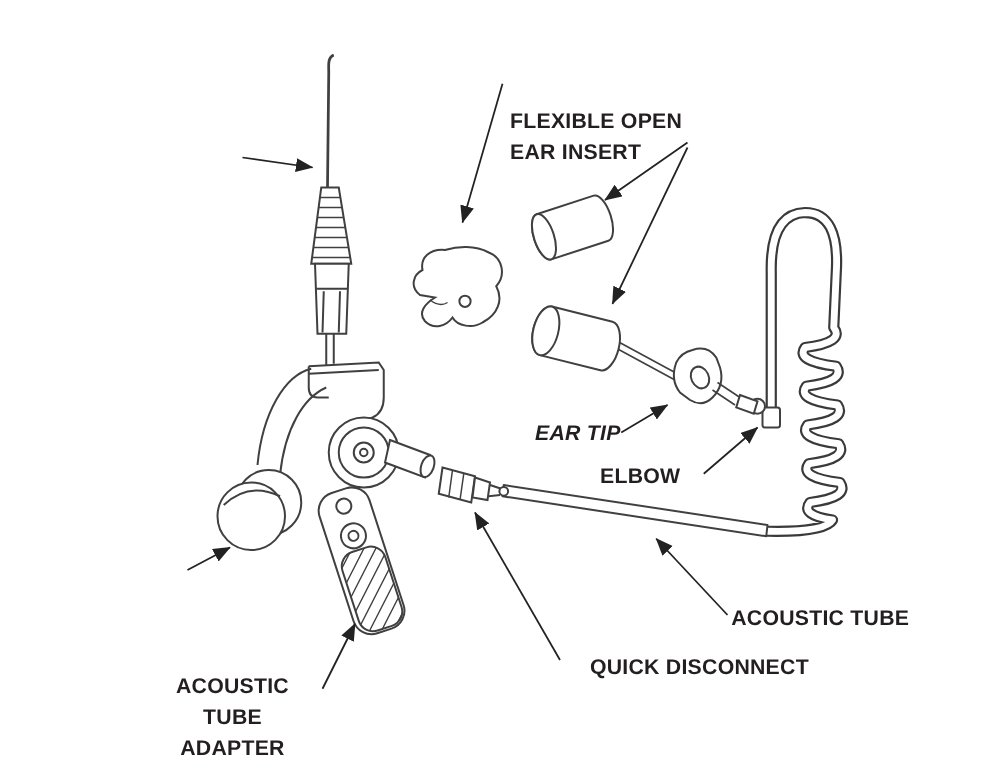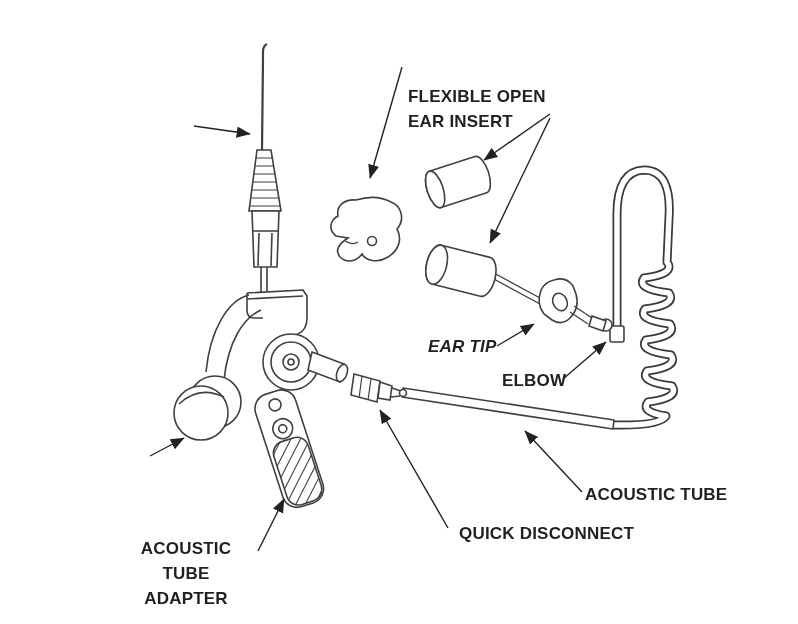--- a/index.html
+++ b/index.html
@@ -128,23 +128,23 @@
     </g>
   </svg>
 
 
   <div class="lbl" style="left:408px;top:52px;margin-top:32px;">FLEXIBLE OPEN
 EAR INSERT</div>
 
 
   <div class="lbl" style="left:428px;top:334px;font-style:italic;">EAR TIP</div>
 
-  <div class="lbl" style="left:502px;top:368px;">ELBOW</div>
+  <div class="lbl" style="left:480px;top:368px;">ELBOW</div>
 
 
   <div class="lbl" style="left:585px;top:482px;">ACOUSTIC TUBE</div>
 
-  <div class="lbl" style="left:459px;top:521px;text-align:center;">QUICK DISCONNECT</div>
+  <div class="lbl" style="left:472px;top:521px;text-align:center;">QUICK DISCONNECT</div>
 
   <div class="lbl ta-c" style="left:115px;top:536px;width:142px;">ACOUSTIC TUBE
 ADAPTER</div>
 
 </div>
 
 </body></html>

